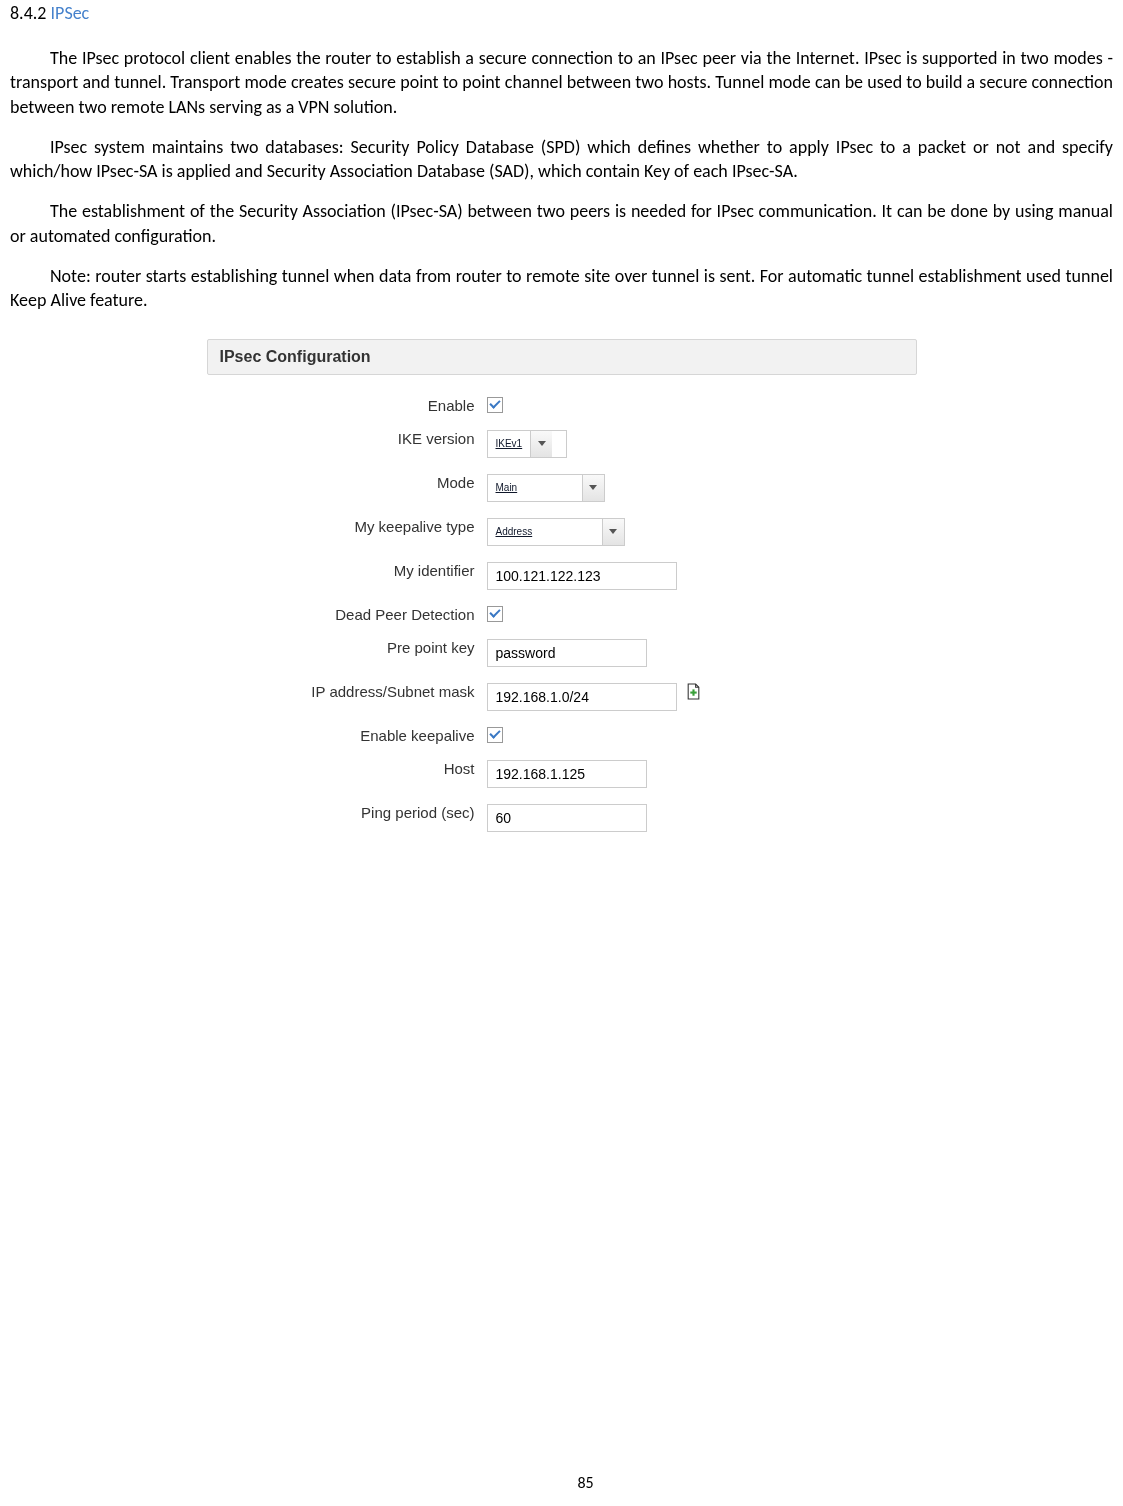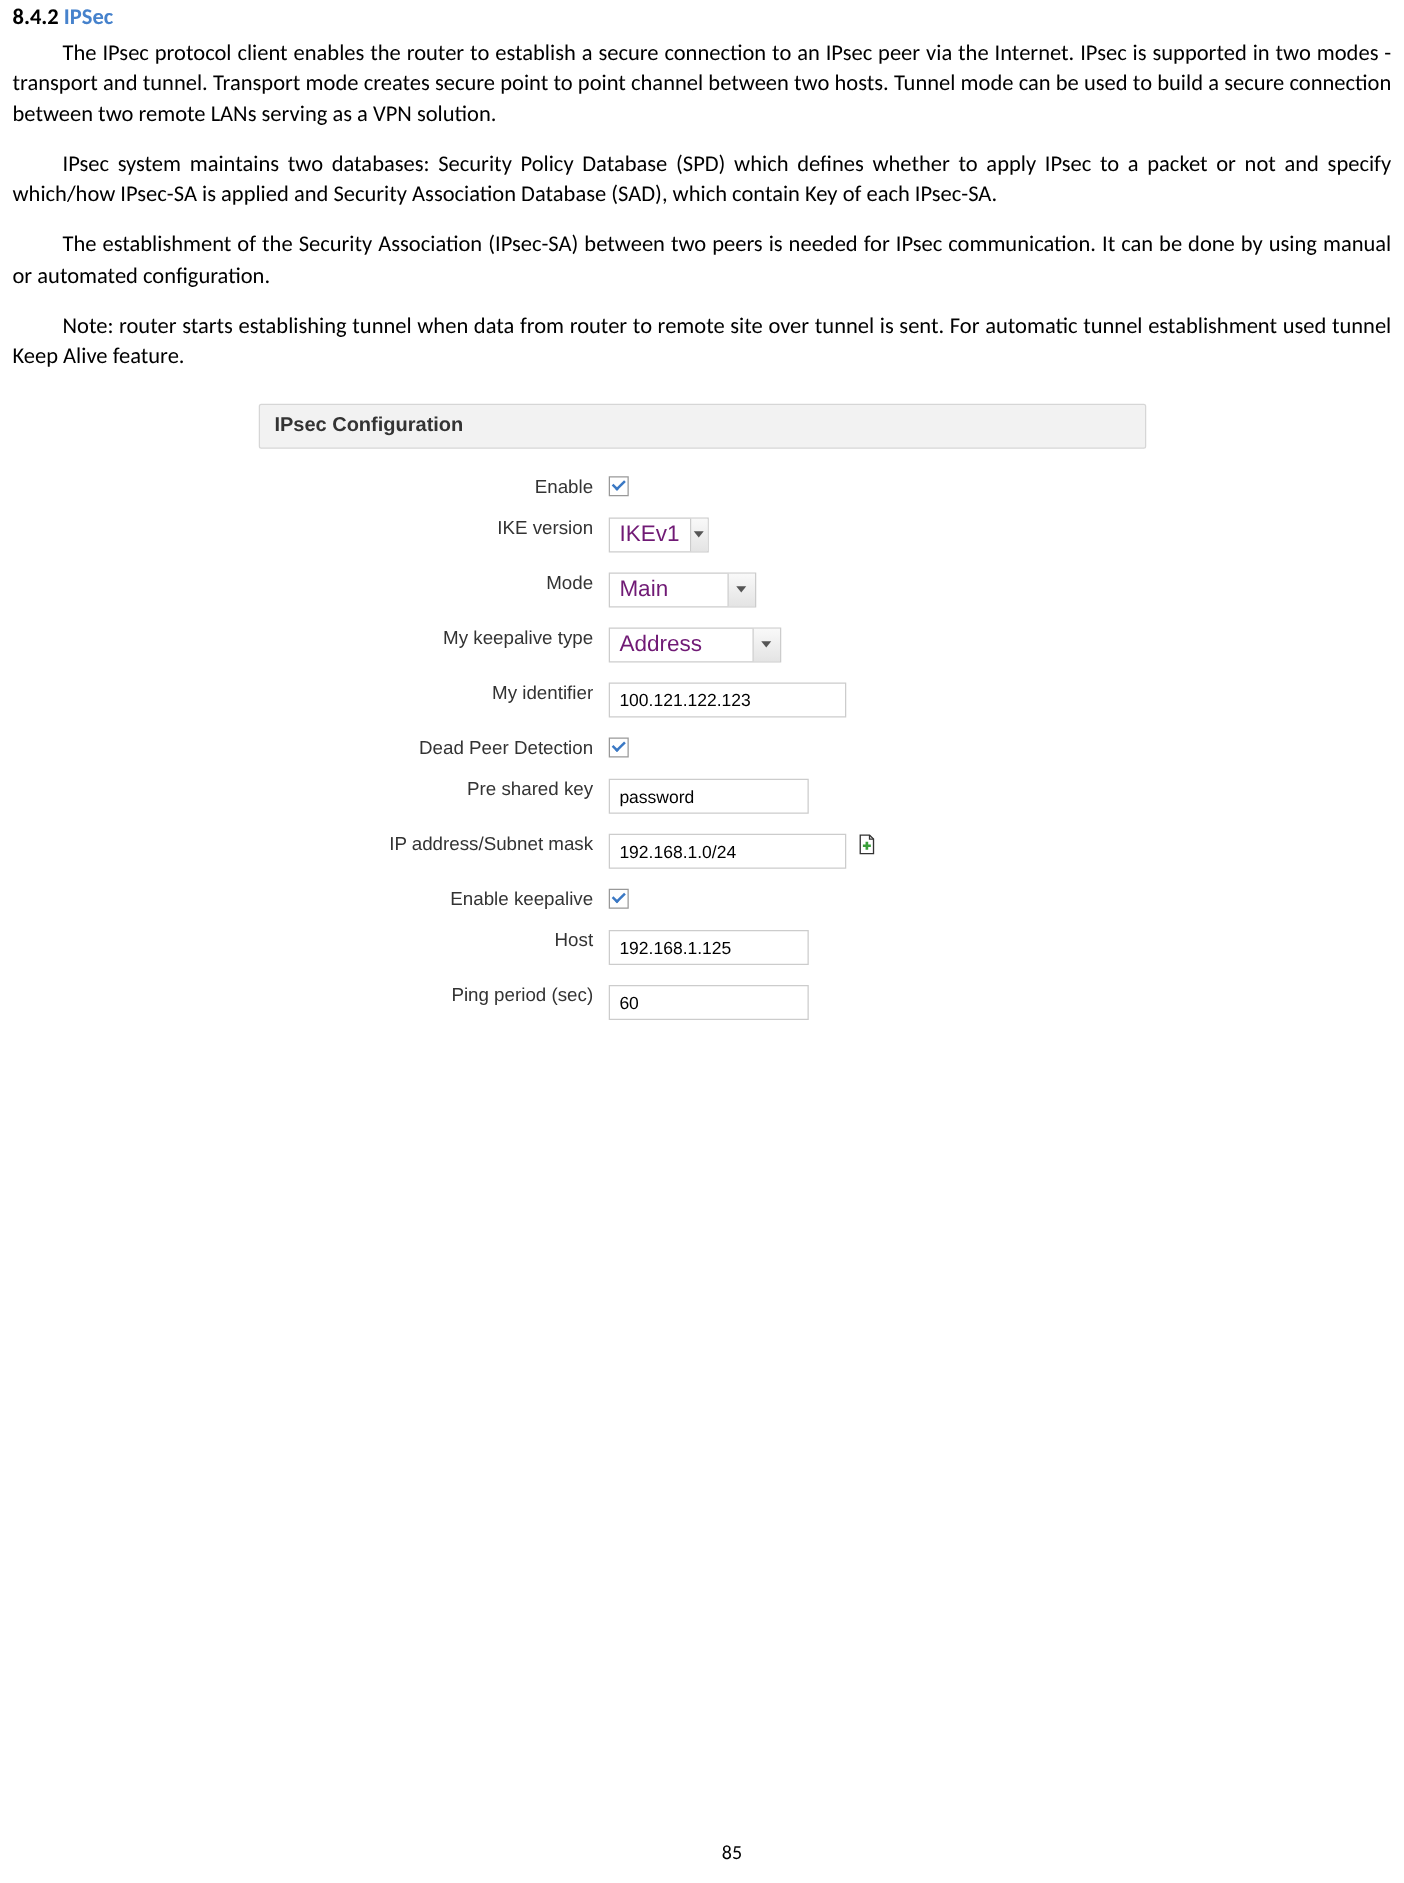--- a/index.html
+++ b/index.html
@@ -11,24 +11,24 @@
       font-family: Calibri, Arial, sans-serif;
       width: 1123px;
       height: 1506px;
       background: #fff;
       color: #000;
       font-size: 18px;
       padding: 0 10px;
     }
     .section-heading {
       color: #4682cc;
-      font-weight: bold;
+      font-weight: normal;
       font-size: 18px;
       padding-top: 2px;
-      margin-bottom: 6px;
+      margin-bottom: 22px;
     }
     .section-num {
       color: #000;
     }
     .paragraph {
       text-align: justify;
       line-height: 1.35;
       margin-bottom: 16px;
     }
     .indent {
@@ -81,22 +81,23 @@
     }
     .select-box {
       border: 1px solid #ccc;
       height: 28px;
       display: inline-flex;
       align-items: center;
       background: #fff;
     }
     .select-text {
       padding: 0 8px;
-      color: #701a75;
-      font-size: 18px;
+      color: #0f172a;
+      font-size: 10px;
+      text-decoration: underline;
     }
     .select-arrow {
       width: 22px;
       height: 26px;
       border-left: 1px solid #ccc;
       background: linear-gradient(#f9f9f9, #e4e4e4);
       display: inline-flex;
       align-items: center;
       justify-content: center;
     }
@@ -188,21 +189,21 @@
     <div class="form-label">My identifier</div>
     <input class="text-input input-w1" value="100.121.122.123" style="">
   </div>
 
   <div class="form-row">
     <div class="form-label">Dead Peer Detection</div>
     <div class="checkbox checked"></div>
   </div>
 
   <div class="form-row">
-    <div class="form-label">Pre shared key</div>
+    <div class="form-label">Pre point key</div>
     <input class="text-input input-w2" value="password" style="">
   </div>
 
 
   <div class="form-row">
     <div class="form-label">IP address/Subnet mask</div>
     <input class="text-input input-w1" value="192.168.1.0/24" style="">
     <span class="add-icon-container">
       <svg class="add-icon-svg" viewBox="0 0 16 16">
         <path d="M3 1 L10 1 L13 4 L13 15 L3 15 Z" fill="#fff" stroke="#333" stroke-width="1"></path>

